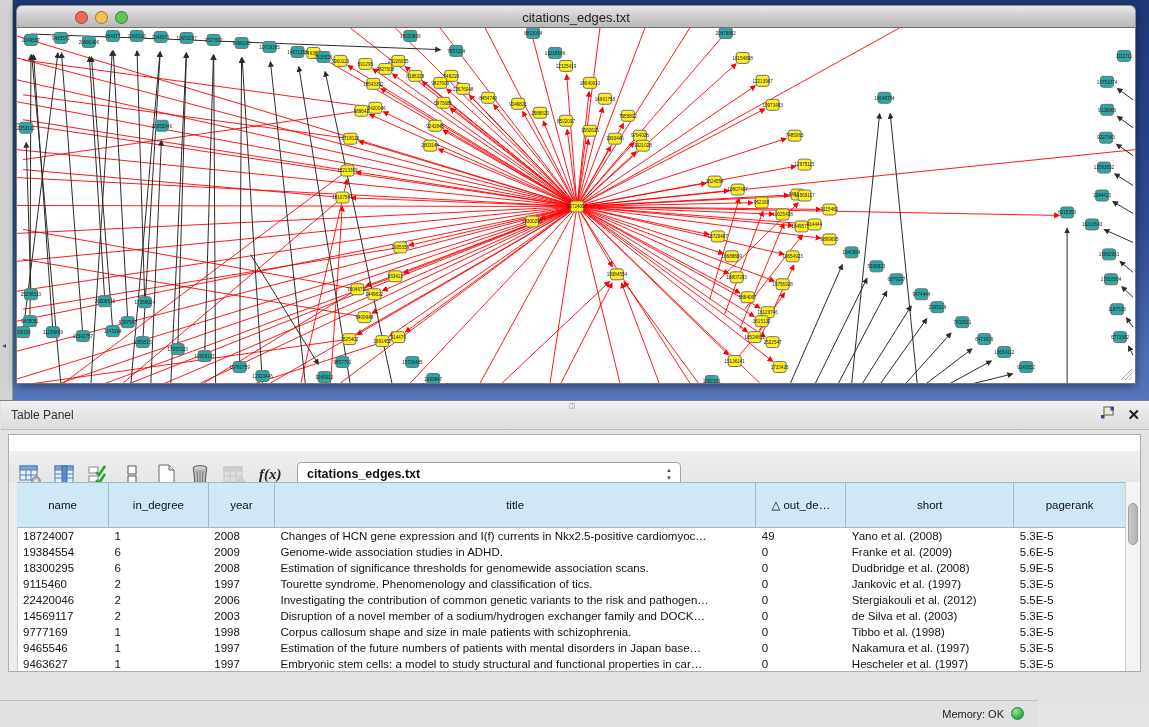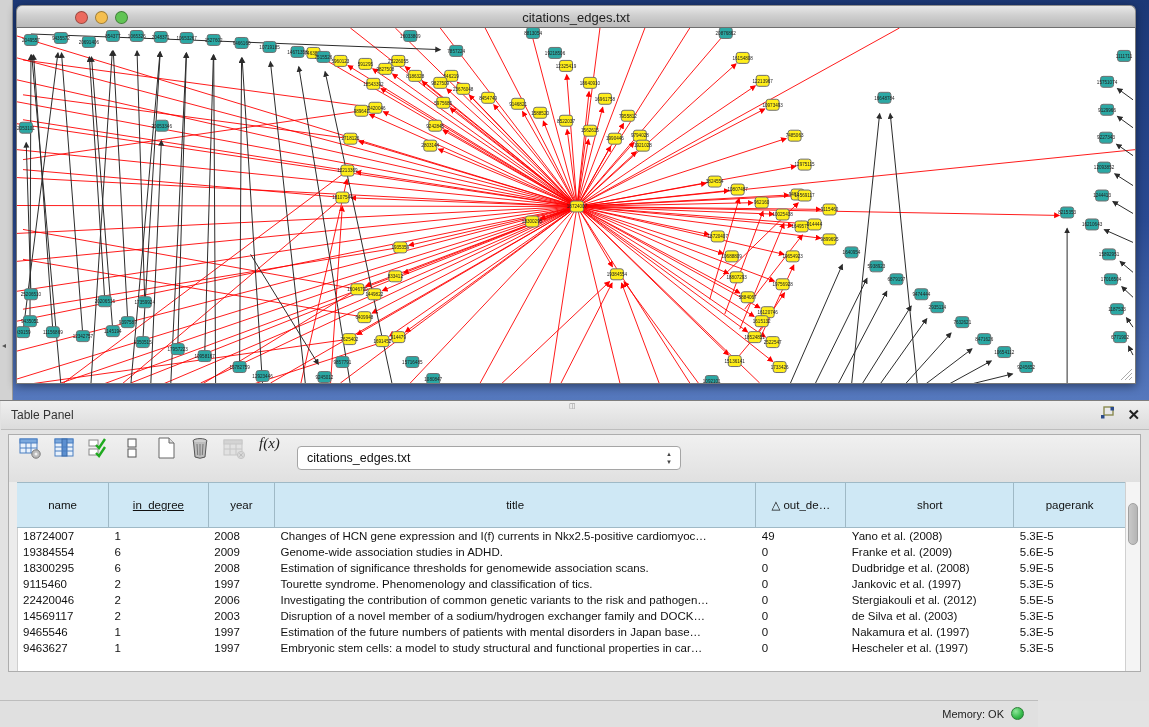--- a/index.html
+++ b/index.html
@@ -22,22 +22,22 @@
   .win-body svg{display:block;width:100%;height:100%;}
   
   .table-panel{position:absolute;left:0;top:400px;width:1149px;height:300px;background:#e2e2e2;border-top:1px solid #7e7e7e;}
   .panel-header{position:absolute;left:1px;top:0;width:100%;height:28px;
     background:linear-gradient(180deg,#efefef,#dcdcdc);border-bottom:1px solid #bdbdbd;}
   .panel-title{position:absolute;left:10px;top:7px;font-size:12px;color:#333;}
   .panel-btns{position:absolute;right:10px;top:5px;display:flex;gap:12px;align-items:center;}
   .panel-btns .x{font-size:15px;font-weight:bold;color:#222;line-height:16px;cursor:default;}
   .content-box{position:absolute;left:8px;top:33px;width:1133px;height:238px;background:#fff;
     border:1px solid #adadad;box-sizing:border-box;}
-  .toolbar{position:absolute;left:0;top:0;right:0;height:47px;background:linear-gradient(180deg,#f0f0f0,#e0e0e0);
-    border-bottom:1px solid #c2c2c2;display:flex;align-items:flex-start;}
+  .toolbar{position:absolute;left:0;top:16px;right:0;height:47px;background:linear-gradient(180deg,#f0f0f0,#e0e0e0);
+    border-bottom:1px solid #c2c2c2;display:flex;align-items:center;font-weight:bold;}
   .tb-icon{width:26px;height:26px;margin-left:8px;display:flex;align-items:center;justify-content:center;}
   .tb-icon.dis{opacity:.45;}
   .fx{font-family:"Liberation Serif",serif;font-style:italic;font-size:15px;color:#222;margin-left:12px;}
   .combo{position:absolute;left:288px;top:11px;width:384px;height:24px;background:#fff;border:1px solid #a5a5a5;
     border-radius:4px;box-sizing:border-box;font-size:12.5px;color:#111;line-height:22px;padding-left:9px;}
   .combo .stepper{position:absolute;right:6px;top:3px;width:10px;font-size:6px;color:#444;line-height:8px;text-align:center;}
   .tbl-wrap{position:absolute;left:0;top:47px;right:14px;bottom:0;overflow:hidden;background:#fff;}
   .gutter{position:absolute;left:0;top:0;width:8px;bottom:0;background:#ececec;border-right:1px solid #cfcfcf;}
   table.data{position:absolute;left:8px;top:0;border-collapse:collapse;table-layout:fixed;font-size:11.5px;color:#111;}
   table.data th{background:#cfe8f5;border:1px solid #9fb9c6;border-left:none;font-weight:normal;
@@ -868,21 +868,21 @@
           <span class="stepper">▲<br>▼</span>
         </div>
       </div>
 
       <div class="tbl-wrap">
         <div class="gutter"></div>
         <table class="data" id="datatable">
             <thead>
               <tr>
                 <th style="width: 94px;">name</th>
-                <th style="width: 93px; text-decoration: underline;">in_degree</th>
+                <th style="width: 93px;">in_degree</th>
                 <th style="width: 56px;">year</th>
                 <th style="width: 493px;">title</th>
                 <th style="width: 70px;">△ out_de…</th>
                 <th style="width: 172px;">short</th>
                 <th style="width: 117px;">pagerank</th>
               </tr>
             </thead>
             <tbody>
               <tr>
                 <td>18724007</td>
@@ -932,20 +932,29 @@
               <tr>
                 <td>14569117</td>
                 <td>2</td>
                 <td>2003</td>
                 <td>Disruption of a novel member of a sodium/hydrogen exchanger family and DOCK…</td>
                 <td>0</td>
                 <td>de Silva et al. (2003)</td>
                 <td>5.3E-5</td>
               </tr>
               <tr>
+                <td>9777169</td>
+                <td>1</td>
+                <td>1998</td>
+                <td>Corpus callosum shape and size in male patients with schizophrenia.</td>
+                <td>0</td>
+                <td>Tibbo et al. (1998)</td>
+                <td>5.3E-5</td>
+              </tr>
+              <tr>
                 <td>9465546</td>
                 <td>1</td>
                 <td>1997</td>
                 <td>Estimation of the future numbers of patients with mental disorders in Japan base…</td>
                 <td>0</td>
                 <td>Nakamura et al. (1997)</td>
                 <td>5.3E-5</td>
               </tr>
               <tr>
                 <td>9463627</td>

